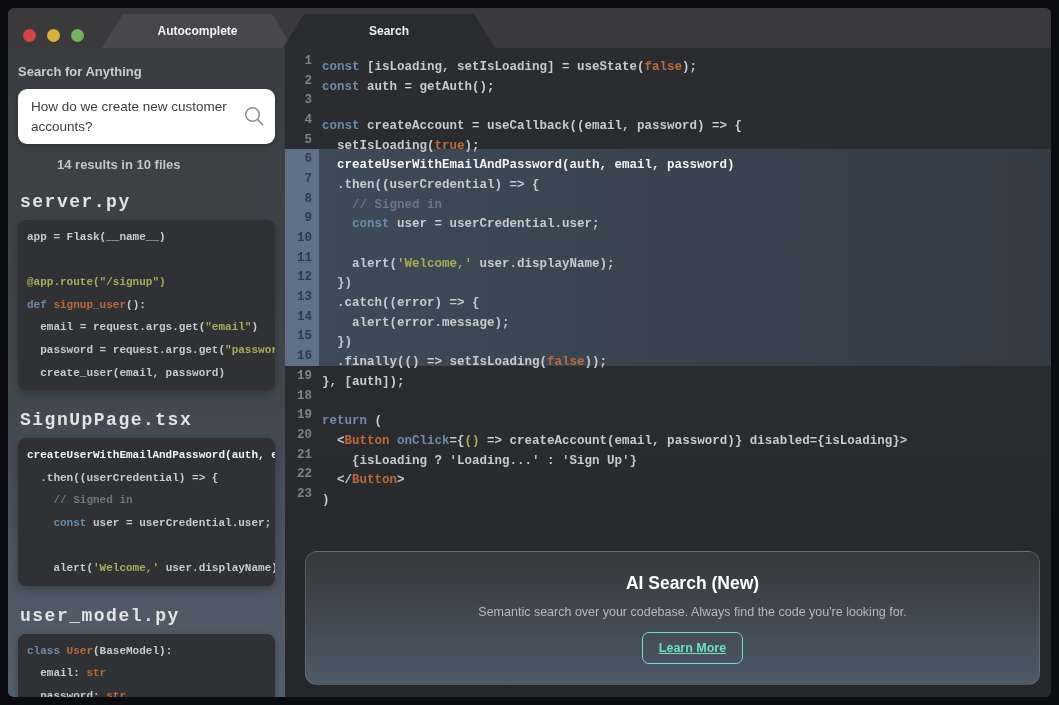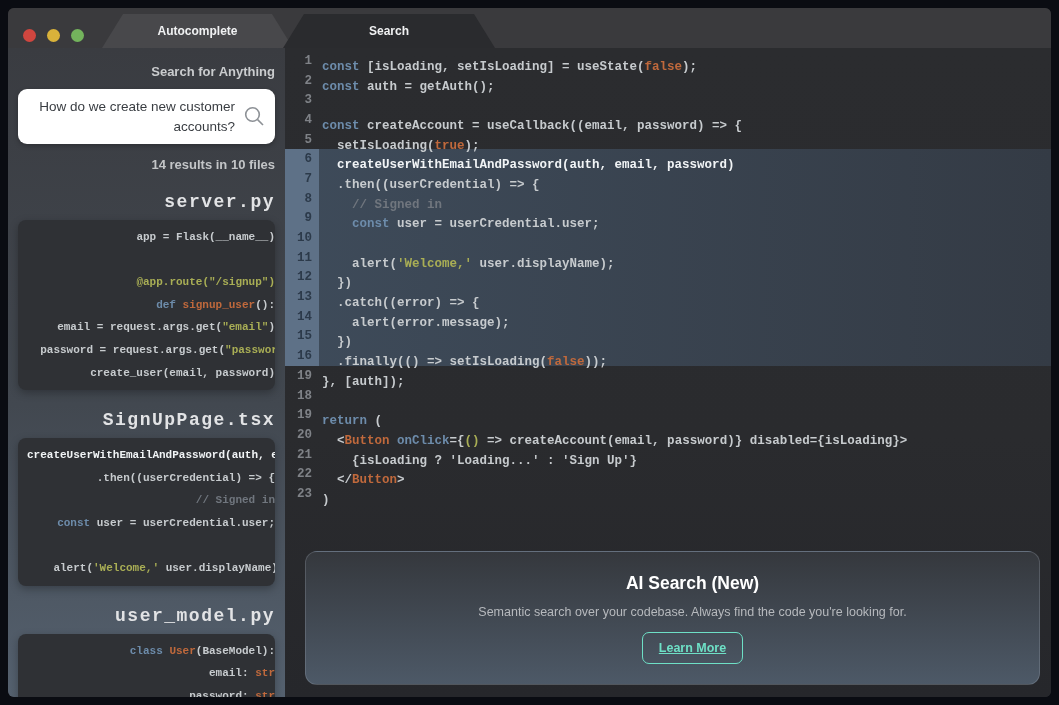--- a/index.html
+++ b/index.html
@@ -26,21 +26,20 @@
   }
   .tab-autocomplete { left:94px;  width:191px; background:#48484b; }
   .tab-search       { left:275px; width:212px; background:#2a2b2e; }
 
   .main { display:flex; height:649px; }
 
   
   .sidebar {
     width:277px; flex:0 0 277px; padding:0 10px; overflow:hidden;
     background:linear-gradient(180deg,#3a3c41 0%,#424850 55%,#55616f 100%);
-    text-align:right;
   }
   .search-label { margin-top:16px; font-size:13px; font-weight:600; color:#caccce; }
   .search-box {
     position:relative; margin-top:10px; height:55px; background:#ffffff;
     border-radius:9px; padding:8px 40px 8px 13px; cursor:text;
     box-shadow:0 2px 5px rgba(0,0,0,.25);
   }
   .search-text { font-size:13.5px; line-height:20px; color:#393d42; }
   .search-icon { position:absolute; right:10px; top:16px; }
   .results-summary { margin-top:13px; font-size:13px; font-weight:700; color:#c3c5c7;margin-left:39px; }

